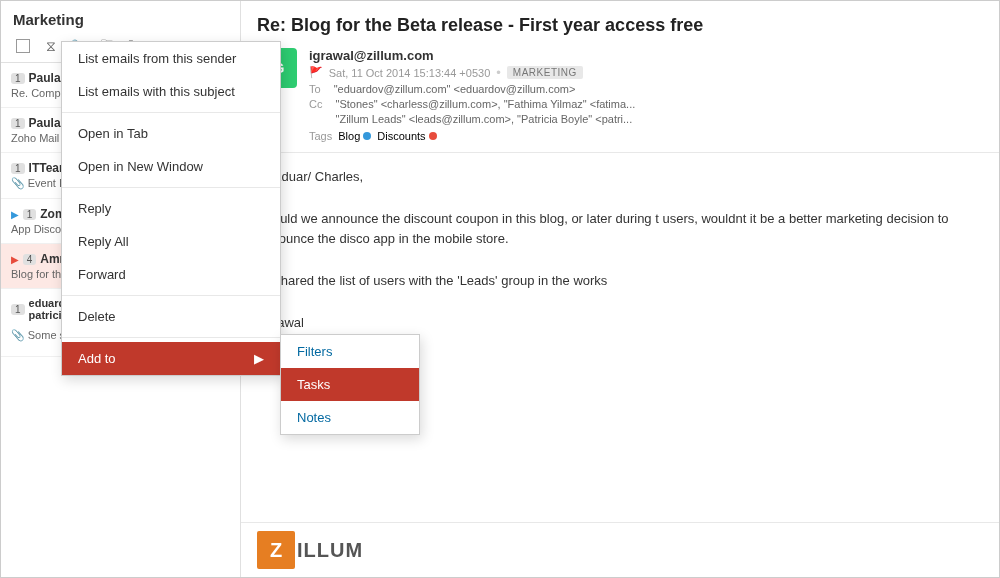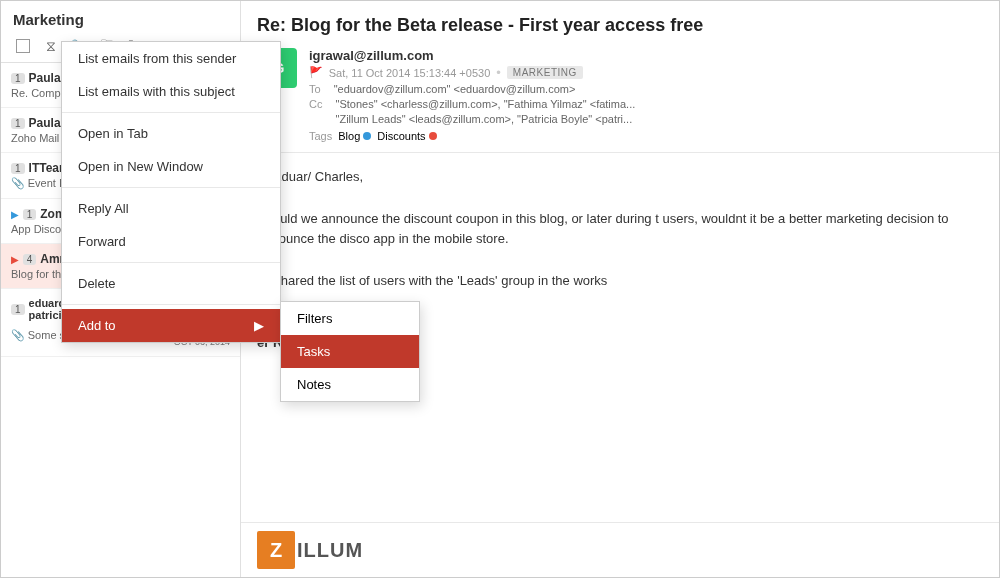--- a/index.html
+++ b/index.html
@@ -29,21 +29,21 @@
     .dot { width: 10px; height: 10px; border-radius: 50%; }
     .email-item .bottom-row { display: flex; justify-content: space-between; align-items: center; }
 
     
     .context-menu-overlay { position: absolute; left: 0; top: 0; right: 0; bottom: 0; z-index: 100; }
     .context-menu { position: absolute; left: 60px; top: 40px; width: 220px; background: #fff; border: 1px solid #ccc; box-shadow: 2px 4px 12px rgba(0,0,0,0.15); z-index: 101; }
     .context-menu-item { padding: 9px 16px; font-size: 13px; color: #333; cursor: pointer; }
     .context-menu-item.active { background: #c0392b; color: #fff; display: flex; justify-content: space-between; align-items: center; }
     .context-menu-divider { height: 1px; background: #e8e8e8; margin: 4px 0; }
     .submenu { position: absolute; left: 220px; top: auto; width: 140px; background: #fff; border: 1px solid #ccc; box-shadow: 2px 4px 12px rgba(0,0,0,0.15); }
-    .submenu-item { padding: 9px 16px; font-size: 13px; color: #000000; cursor: pointer; }
+    .submenu-item { padding: 9px 16px; font-size: 13px; color: #0369a1; cursor: pointer; }
     .submenu-item.active-sub { background: #c0392b; color: #fff; }
 
     
     .right-panel { flex: 1; display: flex; flex-direction: column; background: #fff; overflow: hidden; }
     .email-header-area { padding: 14px 16px 10px; border-bottom: 1px solid #e8e8e8; }
     .email-title { font-size: 18px; font-weight: bold; color: #222; margin-bottom: 12px; }
     .sender-row { display: flex; align-items: flex-start; gap: 12px; }
     .avatar-circle { width: 40px; height: 40px; border-radius: 4px; background: #2ecc71; color: #fff; display: flex; align-items: center; justify-content: center; font-size: 14px; font-weight: bold; flex-shrink: 0; }
     .sender-info { flex: 1; }
     .sender-email { font-weight: bold; font-size: 13px; color: #333; }
@@ -156,20 +156,21 @@
       </div>
 
       <div class="context-menu-overlay">
         <div class="context-menu">
           <div class="context-menu-item">List emails from this sender</div>
           <div class="context-menu-item">List emails with this subject</div>
           <div class="context-menu-divider"></div>
           <div class="context-menu-item">Open in Tab</div>
           <div class="context-menu-item">Open in New Window</div>
           <div class="context-menu-divider"></div>
+          <div class="context-menu-item">Reply</div>
           <div class="context-menu-item">Reply All</div>
           <div class="context-menu-item">Forward</div>
           <div class="context-menu-divider"></div>
           <div class="context-menu-item">Delete</div>
           <div class="context-menu-divider"></div>
           <div class="context-menu-item active" style="position:relative;">
             <span>Add to</span>
             <span>▶</span>
 
             <div class="submenu" style="position:absolute; left:100%; top:-8px;">

